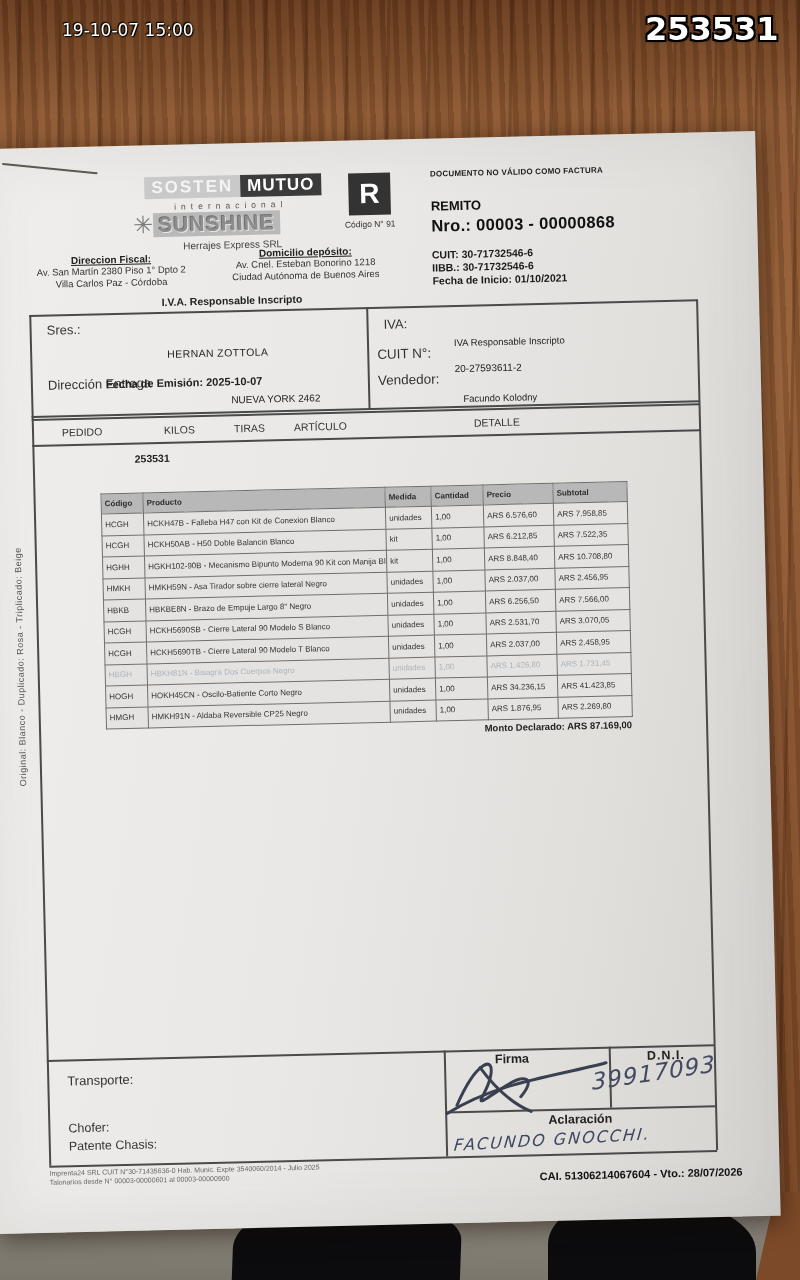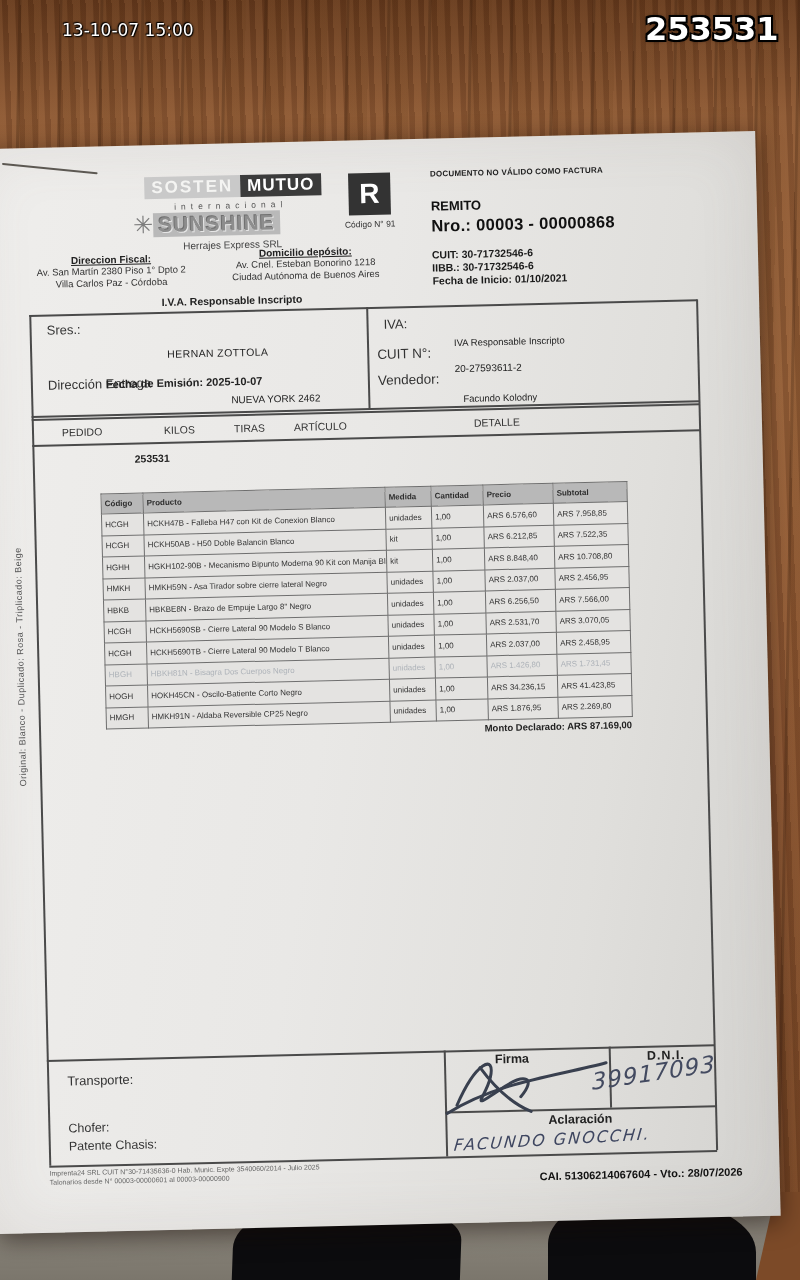--- a/index.html
+++ b/index.html
@@ -299,15 +299,15 @@
     </svg>
     <div class="abs hand dnival">39917093</div>
     <div class="abs aclarlbl">Aclaración</div>
     <div class="abs hand aclarval">FACUNDO GNOCCHI.</div>
 
     <div class="abs print1">Imprenta24 SRL CUIT N°30-71435636-0 Hab. Munic. Expte 3540060/2014 - Julio 2025</div>
     <div class="abs print2">Talonarios desde N° 00003-00000601 al 00003-00000900</div>
     <div class="abs cai">CAI. 51306214067604  -  Vto.: 28/07/2026</div>
   </div>
 
-  <div class="abs ts">13-10-07 15:00</div>
+  <div class="abs ts">19-10-07 15:00</div>
   <div class="abs photonum">253531</div>
 </div>
 
 </body></html>

